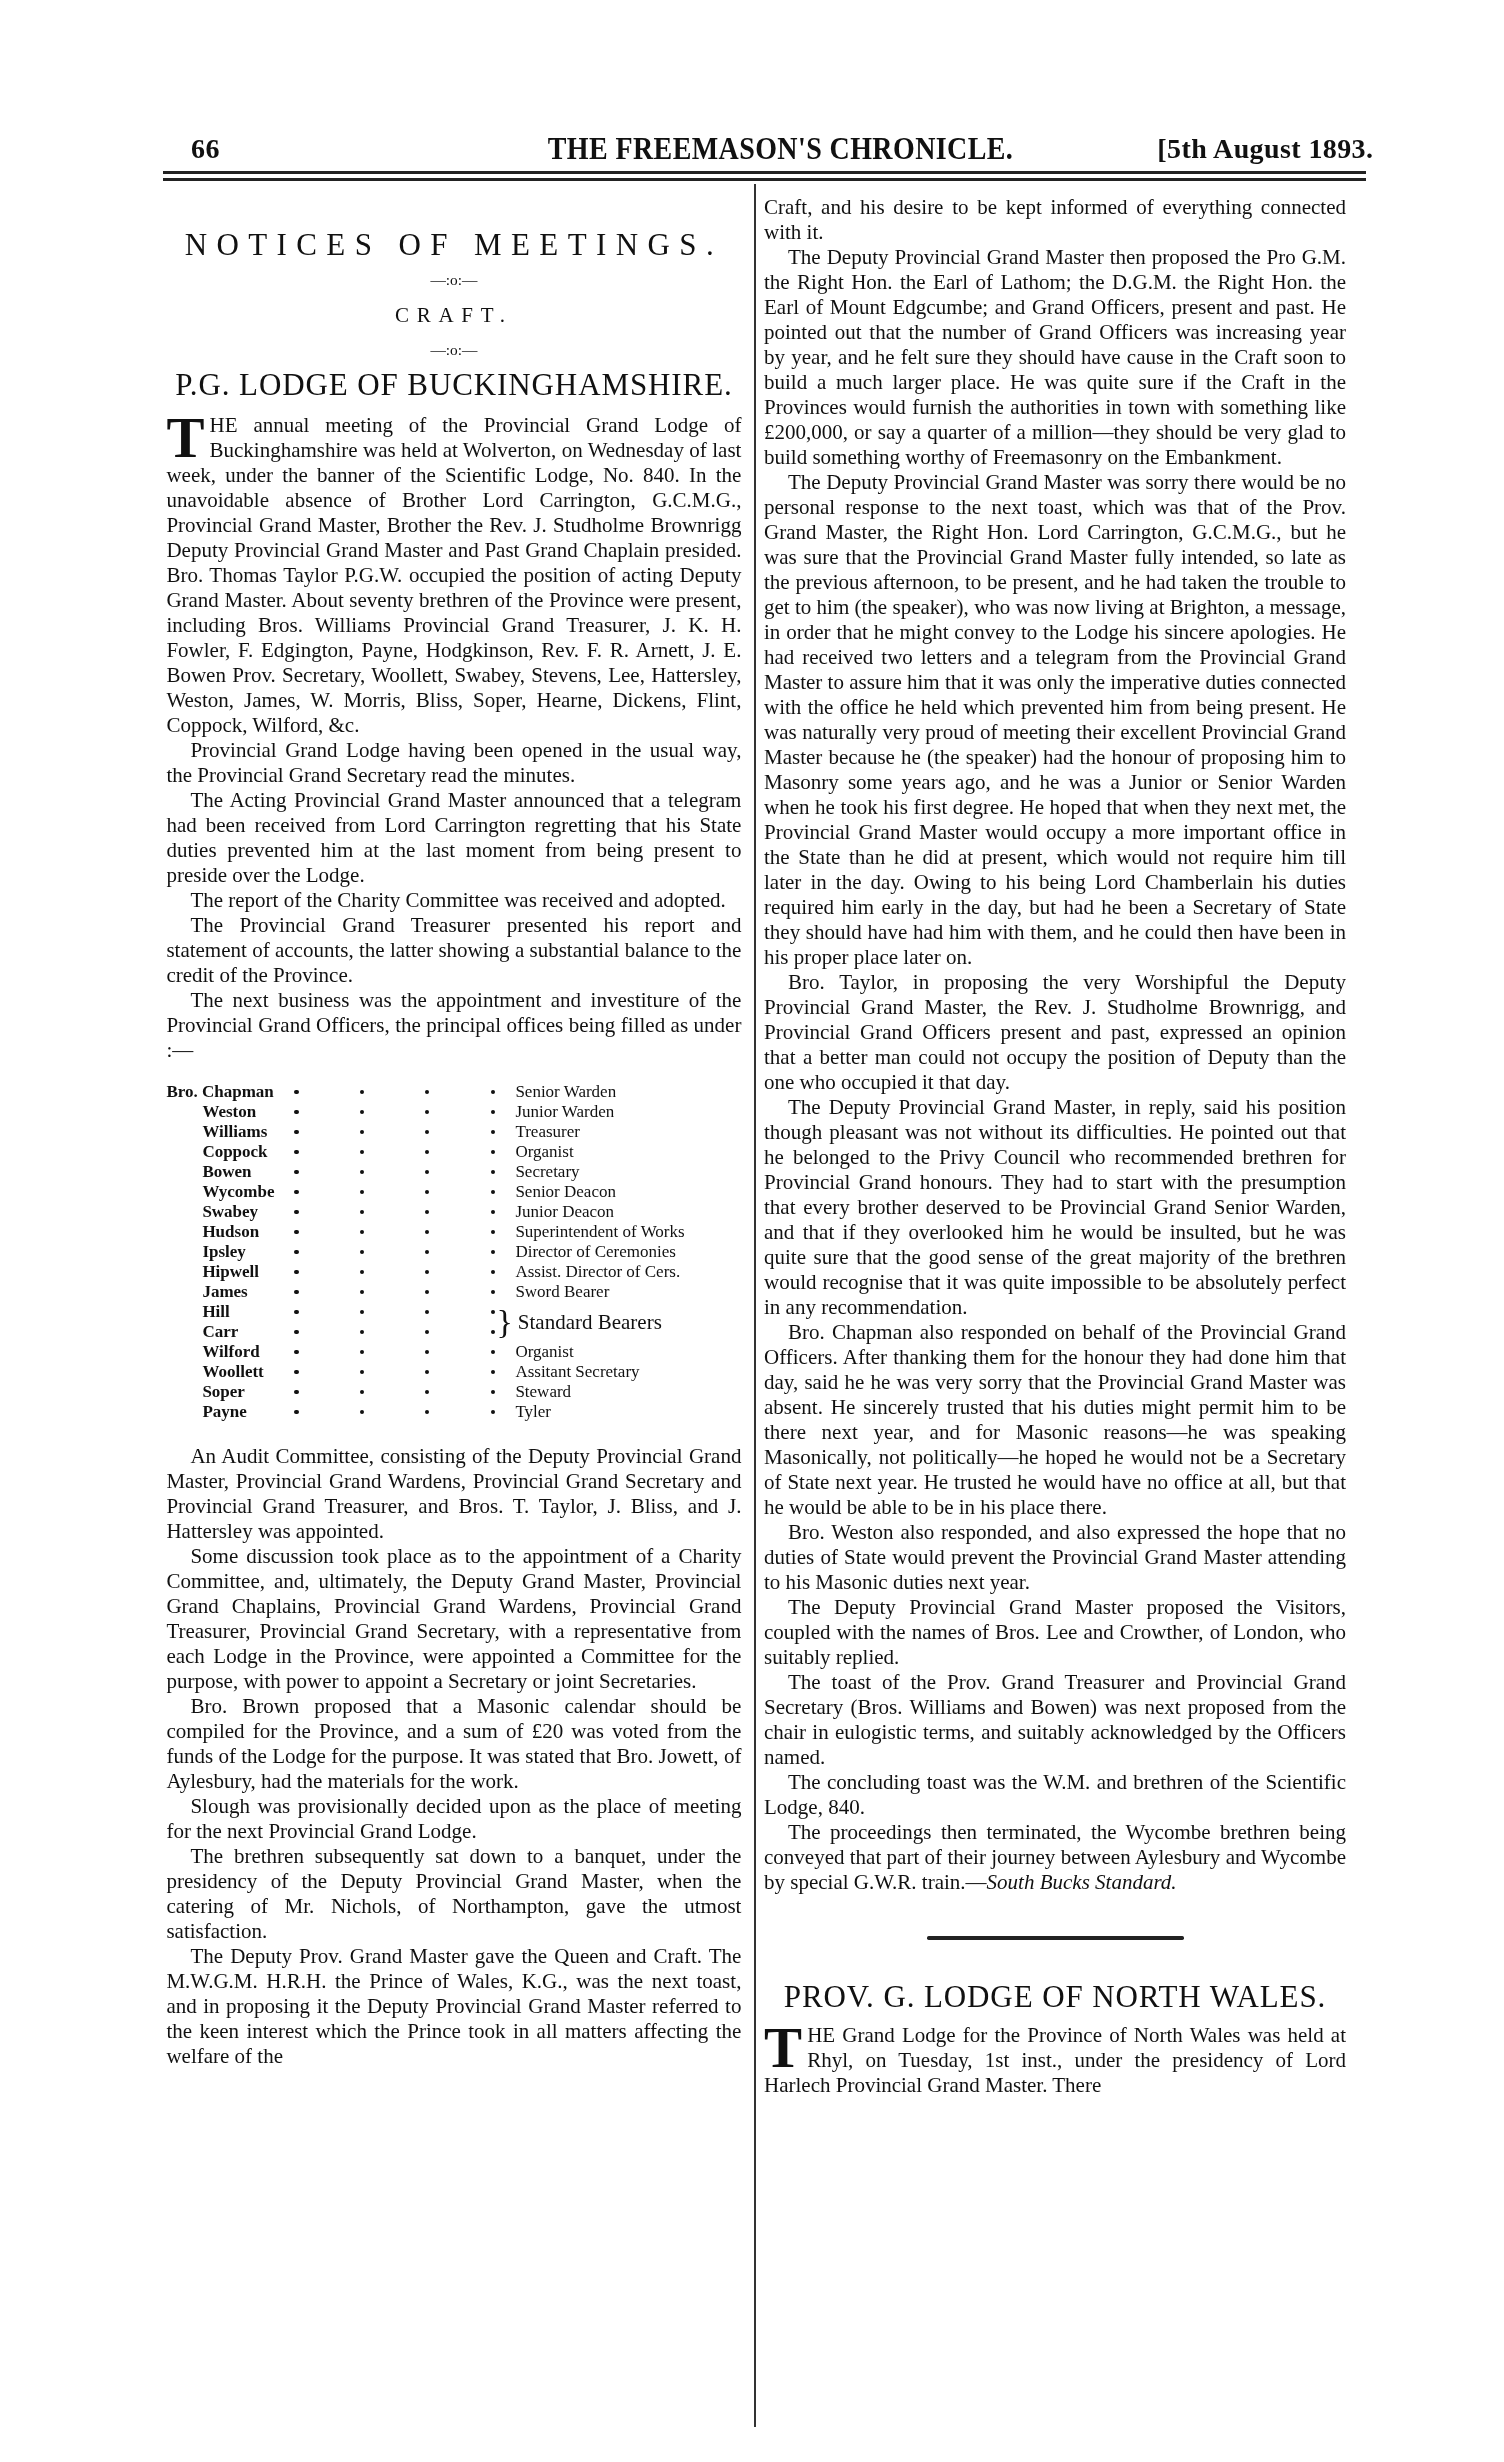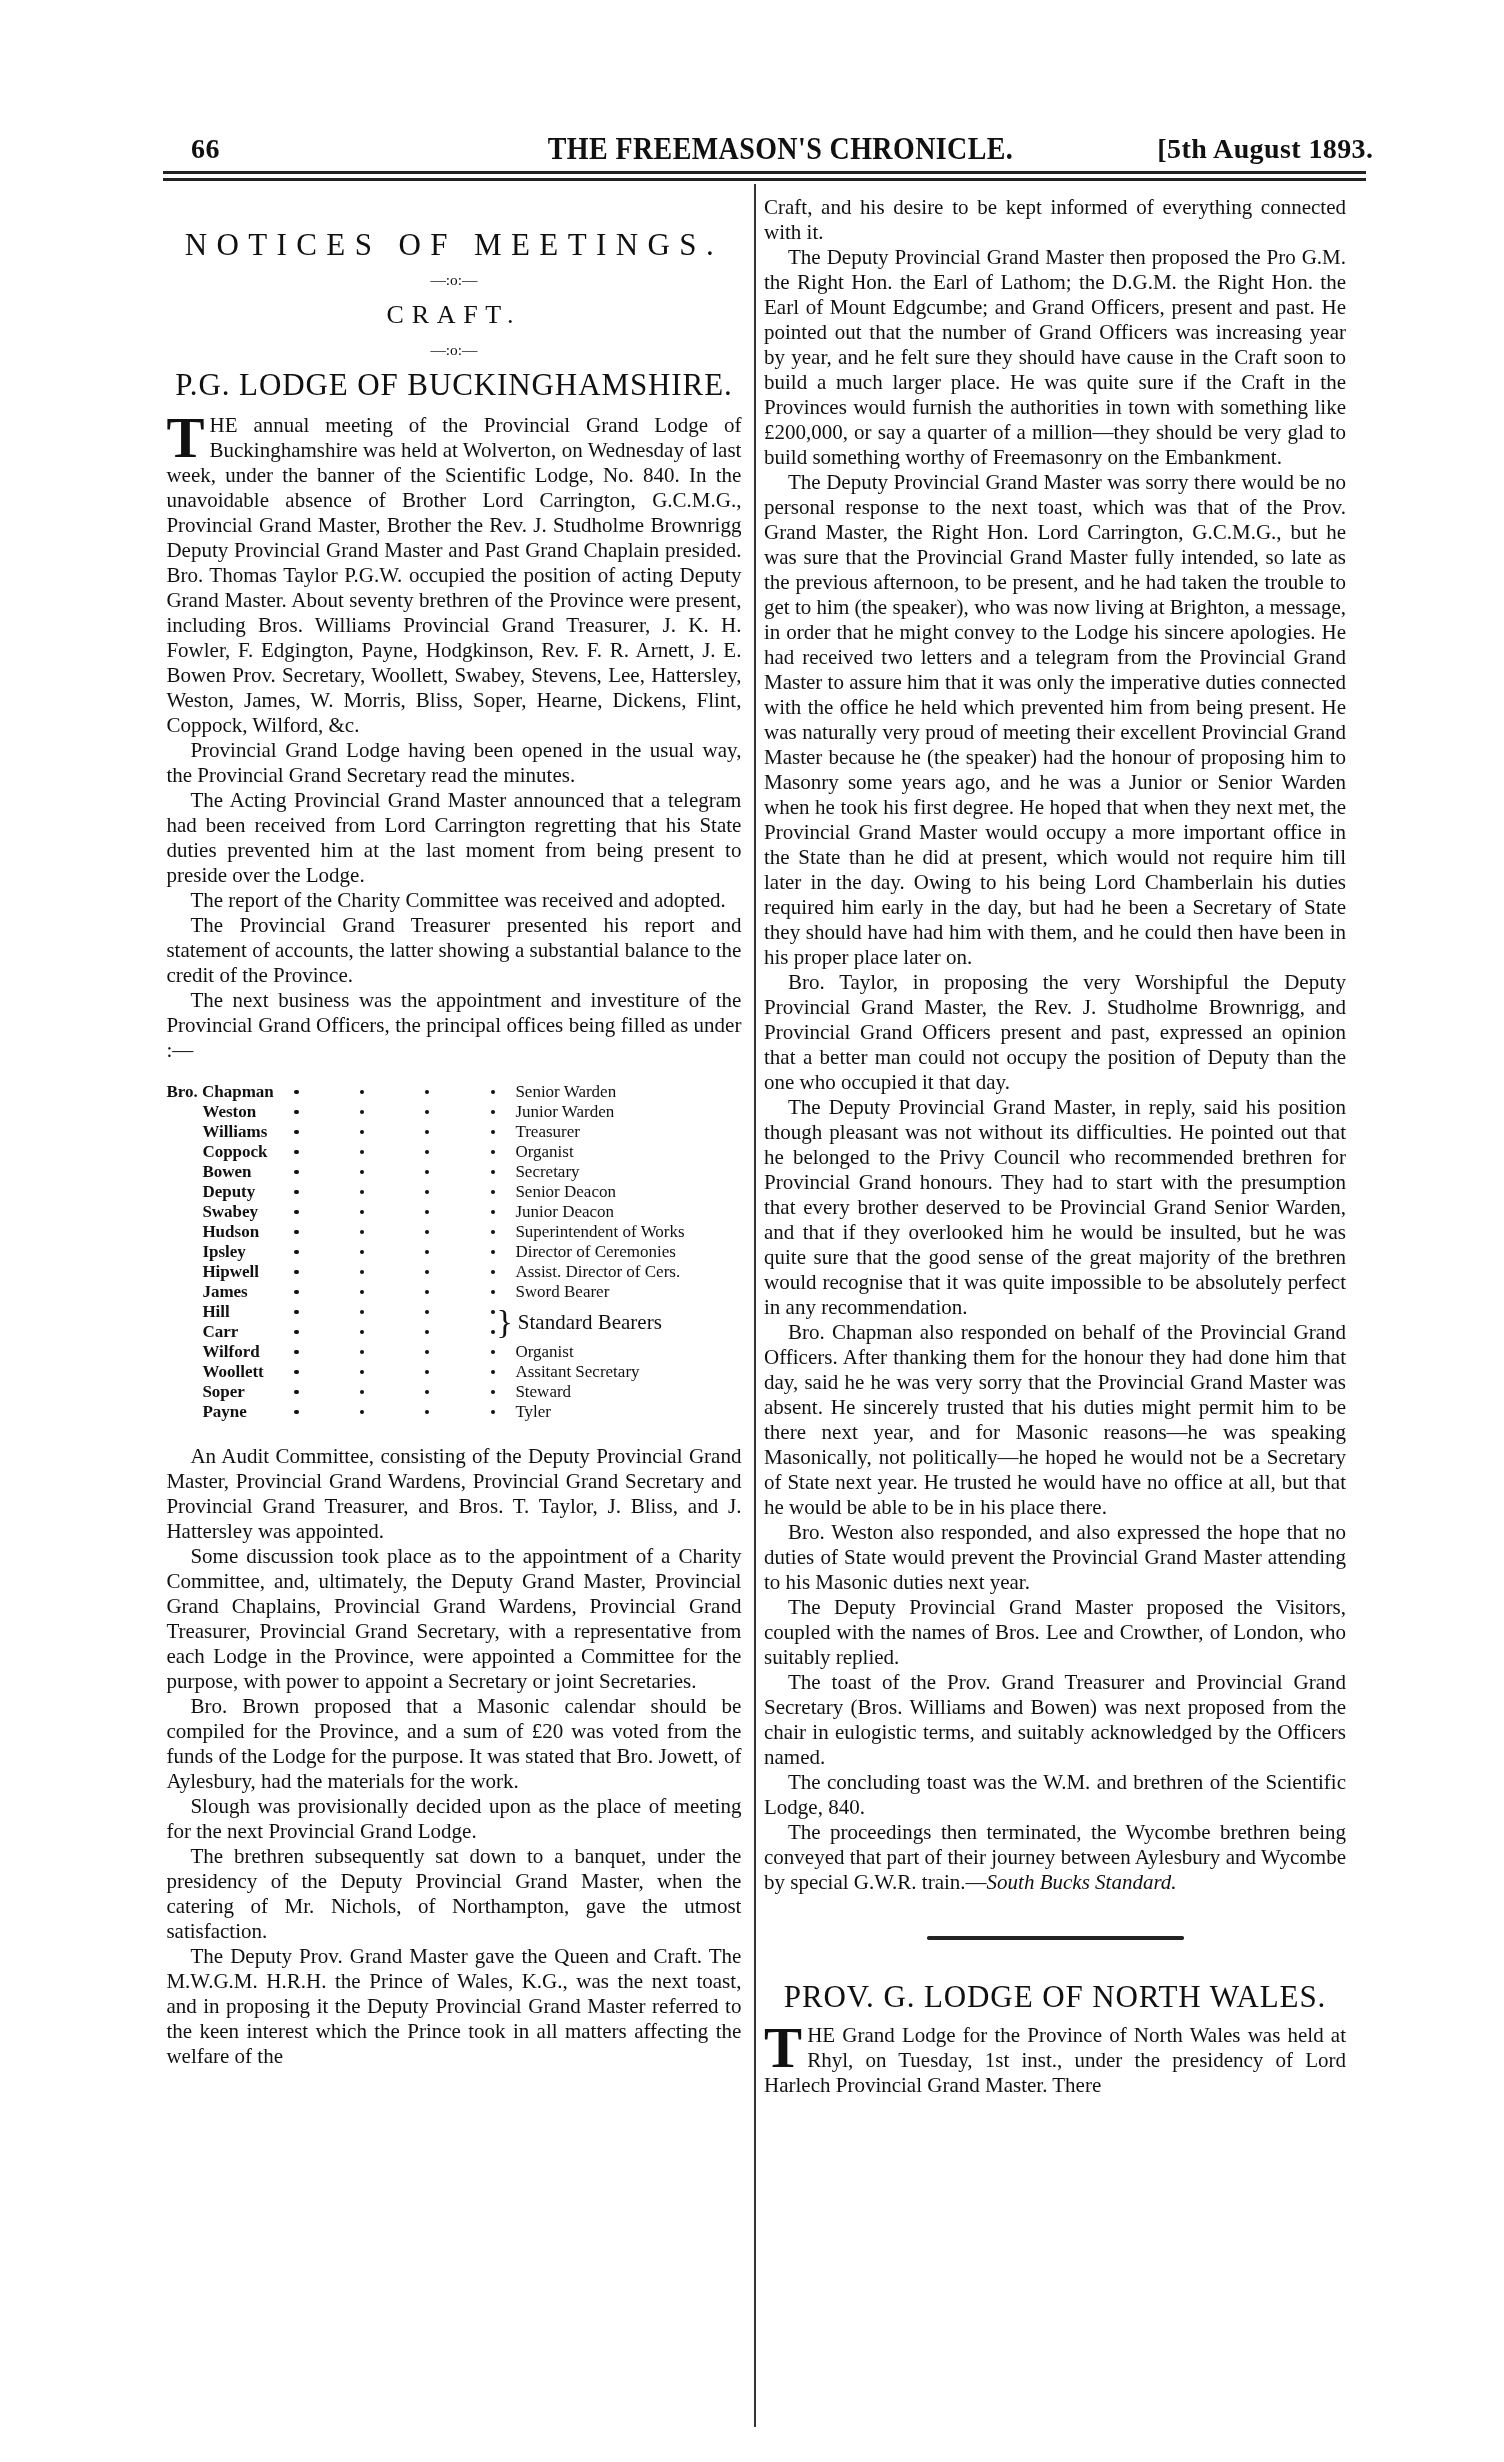--- a/index.html
+++ b/index.html
@@ -16,21 +16,21 @@
   .rule-top2 { position: absolute; top: 178px; left: 0; width: 1203px; height: 2.6px; background: #222; }
   .col-divider { position: absolute; top: 184px; left: 591px; width: 1.7px; height: 2243px; background: #333; }
   .col { position: absolute; top: 195px; font-family: "Liberation Serif", serif; font-size: 21px; line-height: 25px;
          text-align: justify; }
   .col-left { left: 3.4px; width: 575px; }
   .col-right { left: 601px; width: 582px; }
   .col p { margin: 0; text-indent: 24px; }
   .col p.noind { text-indent: 0; }
   .h-notices { text-align: center; font-size: 31px; letter-spacing: 9.4px; margin: 31px 0 5.1px 0; line-height: 38px; }
   .orn { text-align: center; font-size: 15.4px; line-height: 22px; margin: 0 0 5.1px 0; }
-  .h-craft { text-align: center; font-size: 26px; letter-spacing: 7.7px; margin: 5.1px 0 5.1px 0; line-height: 38px; }
+  .h-craft { text-align: center; font-size: 21px; letter-spacing: 7.7px; margin: 5.1px 0 5.1px 0; line-height: 38px; }
   .h-lodge { text-align: center; font-size: 31px; letter-spacing: 0.9px; margin: 1.7px 0 8.6px 0; line-height: 38px; }
   .dropcap-para { position: relative; text-indent: 0 !important; }
   .dropcap { float: left; font-size: 57px; line-height: 46px; margin: 1.7px 5.1px -3.4px 0; font-weight: bold; }
   .officers { margin: 19px 0 22px 0; font-size: 17px; line-height: 20px; }
   .officer-row { display: flex; align-items: center; height: 20px; }
   .officer-row .name { width: 128px; font-weight: bold; }
   .officer-row .name.indent { padding-left: 36px; width: 92px; }
   .officer-row .dots { width: 221px; display: flex; justify-content: space-between; padding-right: 20.5px; box-sizing: border-box; }
   .officer-row .dots span { display: inline-block; width: 4.3px; height: 4.3px; background: #111; border-radius: 50%; }
   .officer-row .office { flex: 1; }
@@ -116,21 +116,21 @@
         <span class="name indent">Bowen</span>
         <span class="dots">
             <span></span>
             <span></span>
             <span></span>
             <span></span>
           </span>
         <span class="office">Secretary</span>
       </div>
       <div class="officer-row">
-        <span class="name indent">Deputy</span>
+        <span class="name indent">Wycombe</span>
         <span class="dots">
             <span></span>
             <span></span>
             <span></span>
             <span></span>
           </span>
         <span class="office">Senior Deacon</span>
       </div>
       <div class="officer-row">
         <span class="name indent">Swabey</span>

